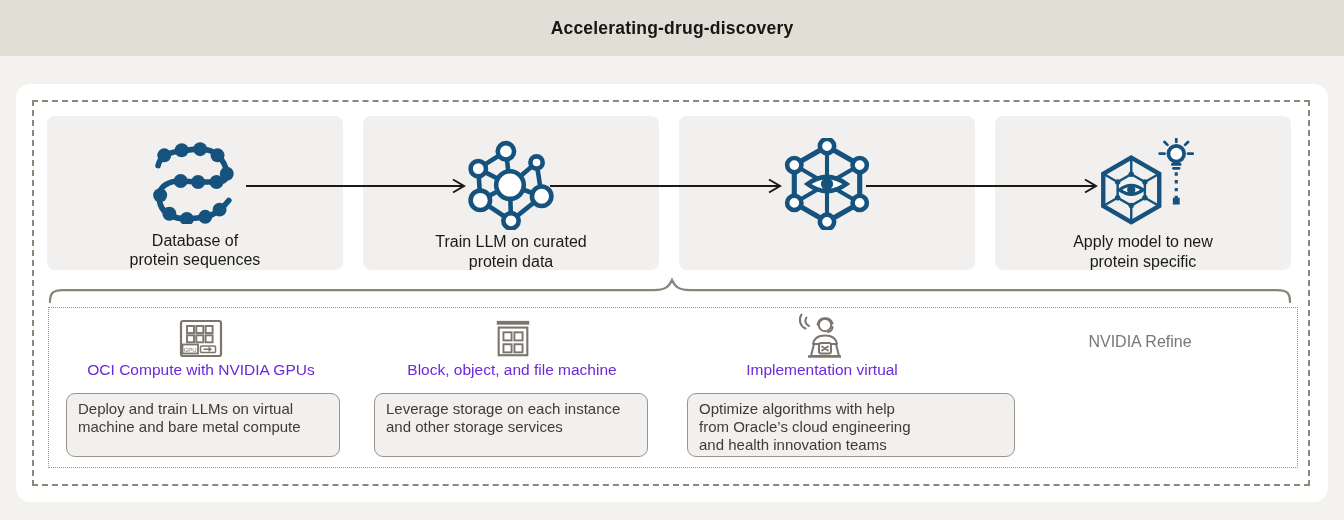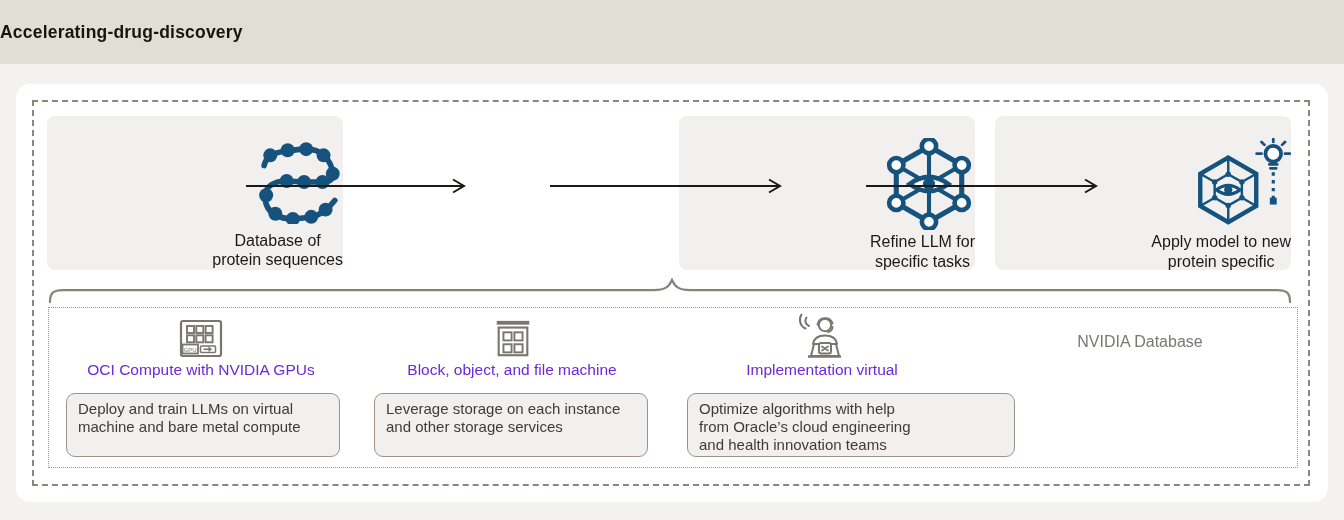--- a/index.html
+++ b/index.html
@@ -3,36 +3,36 @@
 <meta charset="utf-8">
 <style>
   * { box-sizing: border-box; margin: 0; padding: 0; }
   html,body { background:#f4f2ef; }
   #canvas {
     position: relative; width: 1344px; height: 520px;
     background: #f4f2ef; font-family: "Liberation Sans", sans-serif;
     overflow: hidden;
   }
   .titlebar {
-    position: absolute; left:0; top:0; width:1344px; height:64px;
-    background:#e1ded6; display:flex; align-items:center; 
+    position: absolute; left:0; top:0; width:1344px; height:56px;
+    background:#e1ded6; display:flex; align-items:center; justify-content:center;
   }
   .titlebar h1 { font-size:17.5px; font-weight:bold; color:#161513; letter-spacing:.2px; }
   .panel {
     position:absolute; left:16px; top:84px; width:1312px; height:418px;
     background:#ffffff; border-radius:14px;
   }
   .dashed-frame {
     position:absolute; left:32px; top:100px; width:1278px; height:386px;
     border:2px dashed #8e8779;
   }
   .step {
     position:absolute; top:116px; width:296px; height:154px;
     background:#f1f0ee; border-radius:8px;
-    display:flex; flex-direction:column; align-items:flex-end; padding-top:22px;
+    display:flex; flex-direction:column; align-items:center; padding-top:22px;
   }
   .step-icon-wrap { height:92px; display:flex; align-items:center; justify-content:center; }
   .step-label {
     margin-top:2px; font-size:16px; line-height:1.22; color:#1c1a16;
     text-align:center; white-space:pre-line;
   }
   .arrow { position:absolute; top:176px; height:20px; }
   .brace { position:absolute; left:48px; top:277px; }
   .dotted-frame {
     position:absolute; left:48px; top:307px; width:1250px; height:161px;
@@ -81,20 +81,41 @@
             <circle cx="32" cy="75" r="6.8"></circle>
             <circle cx="50" cy="73" r="6.8"></circle>
             <circle cx="64" cy="66" r="6.8"></circle>
         </g>
       </svg>
     </div>
     <div class="step-label">Database of
 protein sequences</div>
   </div>
 
+  <div class="step" style="left:363px">
+    <div class="step-icon-wrap">
+      <svg width="92" height="92" viewBox="0 0 90 90">
+        <g stroke="#15537e" stroke-width="4.5" fill="none">
+          <path d="M44,46 L40,13 M44,46 L70,24 M44,46 L75,57 M44,46 L45,81 M44,46 L15,61 M44,46 L13,30"></path>
+          <path d="M40,13 L13,30 L15,61 L45,81 L75,57 L70,24"></path>
+        </g>
+        <g fill="#ffffff" stroke="#15537e" stroke-width="4.5">
+          <circle cx="44" cy="46" r="13.5"></circle>
+          <circle cx="40" cy="13" r="8"></circle>
+          <circle cx="70" cy="24" r="6"></circle>
+          <circle cx="75" cy="57" r="9.5"></circle>
+          <circle cx="45" cy="81" r="7.5"></circle>
+          <circle cx="15" cy="61" r="9.5"></circle>
+          <circle cx="13" cy="30" r="7.5"></circle>
+        </g>
+      </svg>
+    </div>
+    <div class="step-label">Train LLM on curated
+protein data</div>
+  </div>
 
   <div class="step" style="left:679px">
     <div class="step-icon-wrap">
       <svg width="92" height="92" viewBox="0 0 90 90">
         <g stroke="#15537e" stroke-width="5" fill="none">
           <path d="M45,8 L77,26.5 L77,63.5 L45,82 L13,63.5 L13,26.5 Z"></path>
         </g>
         <g stroke="#15537e" stroke-width="4" fill="none">
           <path d="M45,8 L45,45 M77,26.5 L45,45 M77,63.5 L45,45 M45,82 L45,45 M13,63.5 L45,45 M13,26.5 L45,45"></path>
         </g>
@@ -103,22 +124,20 @@
             <circle cx="77" cy="26.5" r="7"></circle>
             <circle cx="77" cy="63.5" r="7"></circle>
           <circle cx="45" cy="82" r="7"></circle>
             <circle cx="13" cy="63.5" r="7"></circle>
             <circle cx="13" cy="26.5" r="7"></circle>
         </g>
         <path d="M26,45 Q45,31 64,45 Q45,59 26,45 Z" fill="#ffffff" stroke="#15537e" stroke-width="4.5"></path>
         <circle cx="45" cy="45" r="6" fill="#15537e"></circle>
       </svg>
     </div>
-    <div class="step-label">Refine LLM for
-specific tasks</div>
   </div>
 
   <div class="step" style="left:995px">
     <div class="step-icon-wrap">
       <svg width="102" height="92" viewBox="0 0 104 94">
         <path d="M40,20 L68.6,36.5 L68.6,69.5 L40,86 L11.4,69.5 L11.4,36.5 Z" fill="none" stroke="#15537e" stroke-width="4.5"></path>
         <g stroke="#15537e" stroke-width="2.5" fill="none">
           <path d="M40,37 L53.9,45 L53.9,61 L40,69 L26.1,61 L26.1,45 Z"></path>
           <path d="M40,20 L40,37 M68.6,36.5 L53.9,45 M68.6,69.5 L53.9,61 M40,86 L40,69 M11.4,69.5 L26.1,61 M11.4,36.5 L26.1,45"></path>
         </g>
@@ -202,21 +221,21 @@
     </g>
     <path d="M18,31 L40,31 L43,43 L15,43 Z" fill="#ffffff" stroke="#7a756d" stroke-width="2"></path>
     <line x1="12" y1="43.5" x2="45" y2="43.5" stroke="#7a756d" stroke-width="2.4"></line>
     <rect x="23" y="30" width="12" height="10.5" rx="2" fill="#ffffff" stroke="#7a756d" stroke-width="2"></rect>
     <path d="M26,33.5 L32,37.5 M32,33.5 L26,37.5" stroke="#7a756d" stroke-width="1.8" stroke-linecap="round"></path>
   </svg>
 
   <div class="res-heading" style="left:46px; width:310px">OCI Compute with NVIDIA GPUs</div>
   <div class="res-heading" style="left:362px; width:300px">Block, object, and file machine</div>
   <div class="res-heading" style="left:678px; width:288px">Implementation virtual</div>
-  <div class="res-heading nvidia" style="left:995px; width:290px">NVIDIA Database</div>
+  <div class="res-heading nvidia" style="left:995px; width:290px">NVIDIA Refine</div>
 
   <div class="res-box" style="left:374px; width:274px">Leverage storage on each instance
 and other storage services</div>
   <div class="res-box" style="left:66px; width:274px">Deploy and train LLMs on virtual
 machine and bare metal compute</div>
   <div class="res-box" style="left:687px; width:328px">Optimize algorithms with help
 from Oracle’s cloud engineering
 and health innovation teams</div>
 
 </div>

